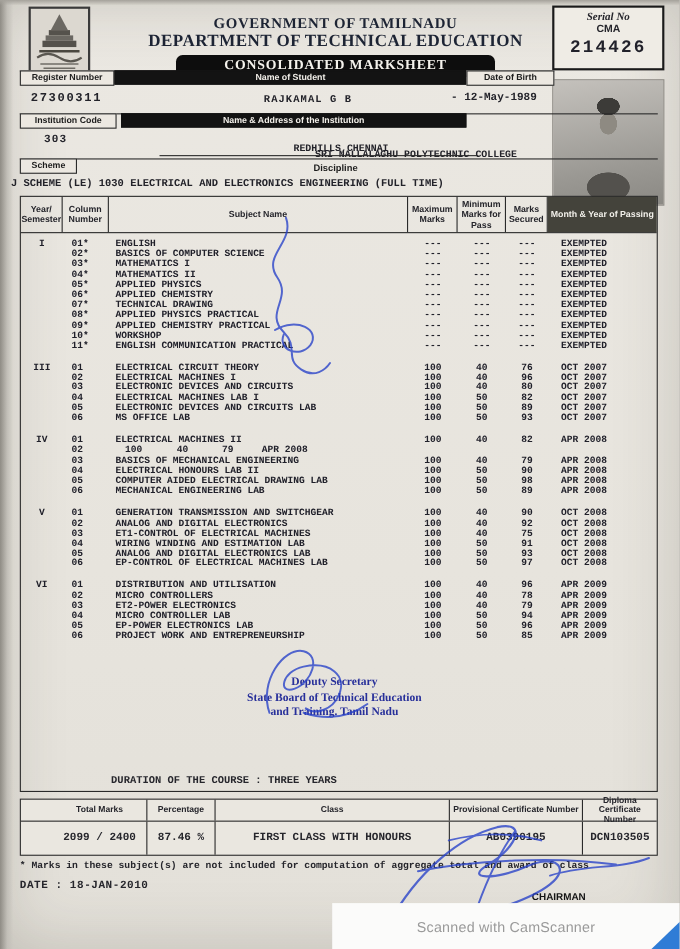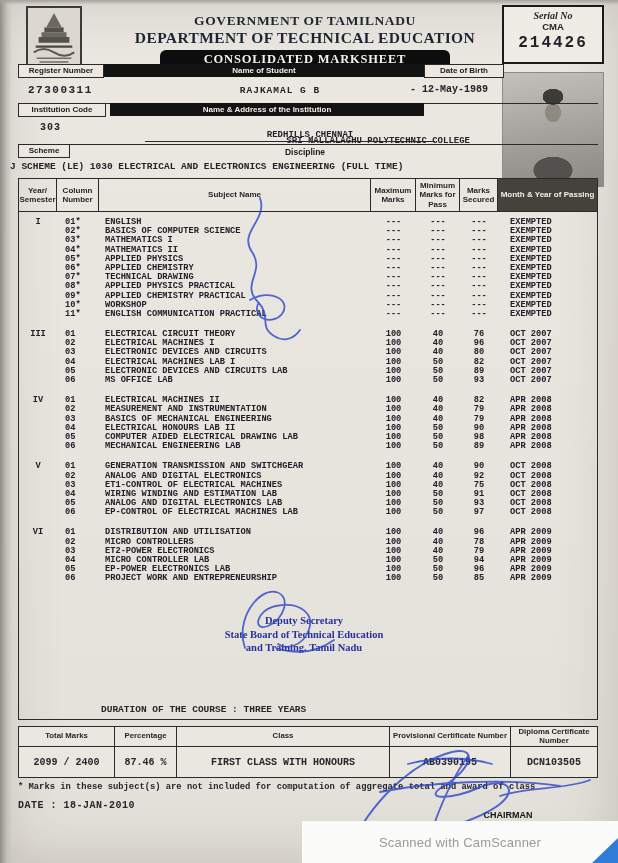--- a/index.html
+++ b/index.html
@@ -82,21 +82,21 @@
 
   
   .sumtable { position:absolute; left:18px; top:726px; width:580px; height:52px;
     border:1.5px solid #2a2a2a; box-sizing:border-box; background:#eae7e0; }
   .sumhead { display:flex; height:19px; border-bottom:1.2px solid #2a2a2a;
     font-family:"Liberation Sans",sans-serif; font-size:7.8px; font-weight:bold; line-height:1.1; }
   .sumvals { display:flex; height:30px; font-size:10px; font-weight:bold; }
   .sh, .sv { display:flex; align-items:center; justify-content:center; text-align:center;
     border-right:1.2px solid #2a2a2a; box-sizing:border-box; padding:0 2px; }
   .sh:last-child, .sv:last-child { border-right:none; }
-  .s1 { width:96px; } .s2 { width:62px; } .s3 { width:213px; } .s4 { width:121px; } .s5 { flex:1; }
+  .s1 { width:86px;margin-left:29px; } .s2 { width:62px; } .s3 { width:213px; } .s4 { width:121px; } .s5 { flex:1; }
 
   .footnote { position:absolute; left:18px; top:782px; font-size:8.8px; font-weight:bold; }
   .dateline { position:absolute; left:18px; top:800px; font-size:10px; font-weight:bold;
     letter-spacing:.5px; }
   .chairman { position:absolute; left:412px; top:810px; width:192px; text-align:center;
     font-family:"Liberation Sans",sans-serif; font-weight:bold; color:#141414; }
   .chairman .t1 { font-size:9px; } .chairman .t2 { font-size:8.3px; margin-top:2px; }
 
   .cam-bar { position:absolute; right:0; bottom:0; width:316px; height:42px;
     background:#fbfbfa; display:flex; align-items:center; justify-content:center; }
@@ -331,21 +331,20 @@
             <span class="cell c-no">01</span>
             <span class="cell c-sub">ELECTRICAL MACHINES II</span>
             <span class="cell c-max">100</span>
             <span class="cell c-min">40</span>
             <span class="cell c-sec">82</span>
             <span class="cell c-pass">APR 2008</span>
           </div>
           <div class="trow">
             <span class="cell c-sem"></span>
             <span class="cell c-no">02</span>
-            <span class="cell c-sub">MEASUREMENT AND INSTRUMENTATION</span>
             <span class="cell c-max">100</span>
             <span class="cell c-min">40</span>
             <span class="cell c-sec">79</span>
             <span class="cell c-pass">APR 2008</span>
           </div>
           <div class="trow">
             <span class="cell c-sem"></span>
             <span class="cell c-no">03</span>
             <span class="cell c-sub">BASICS OF MECHANICAL ENGINEERING</span>
             <span class="cell c-max">100</span>

